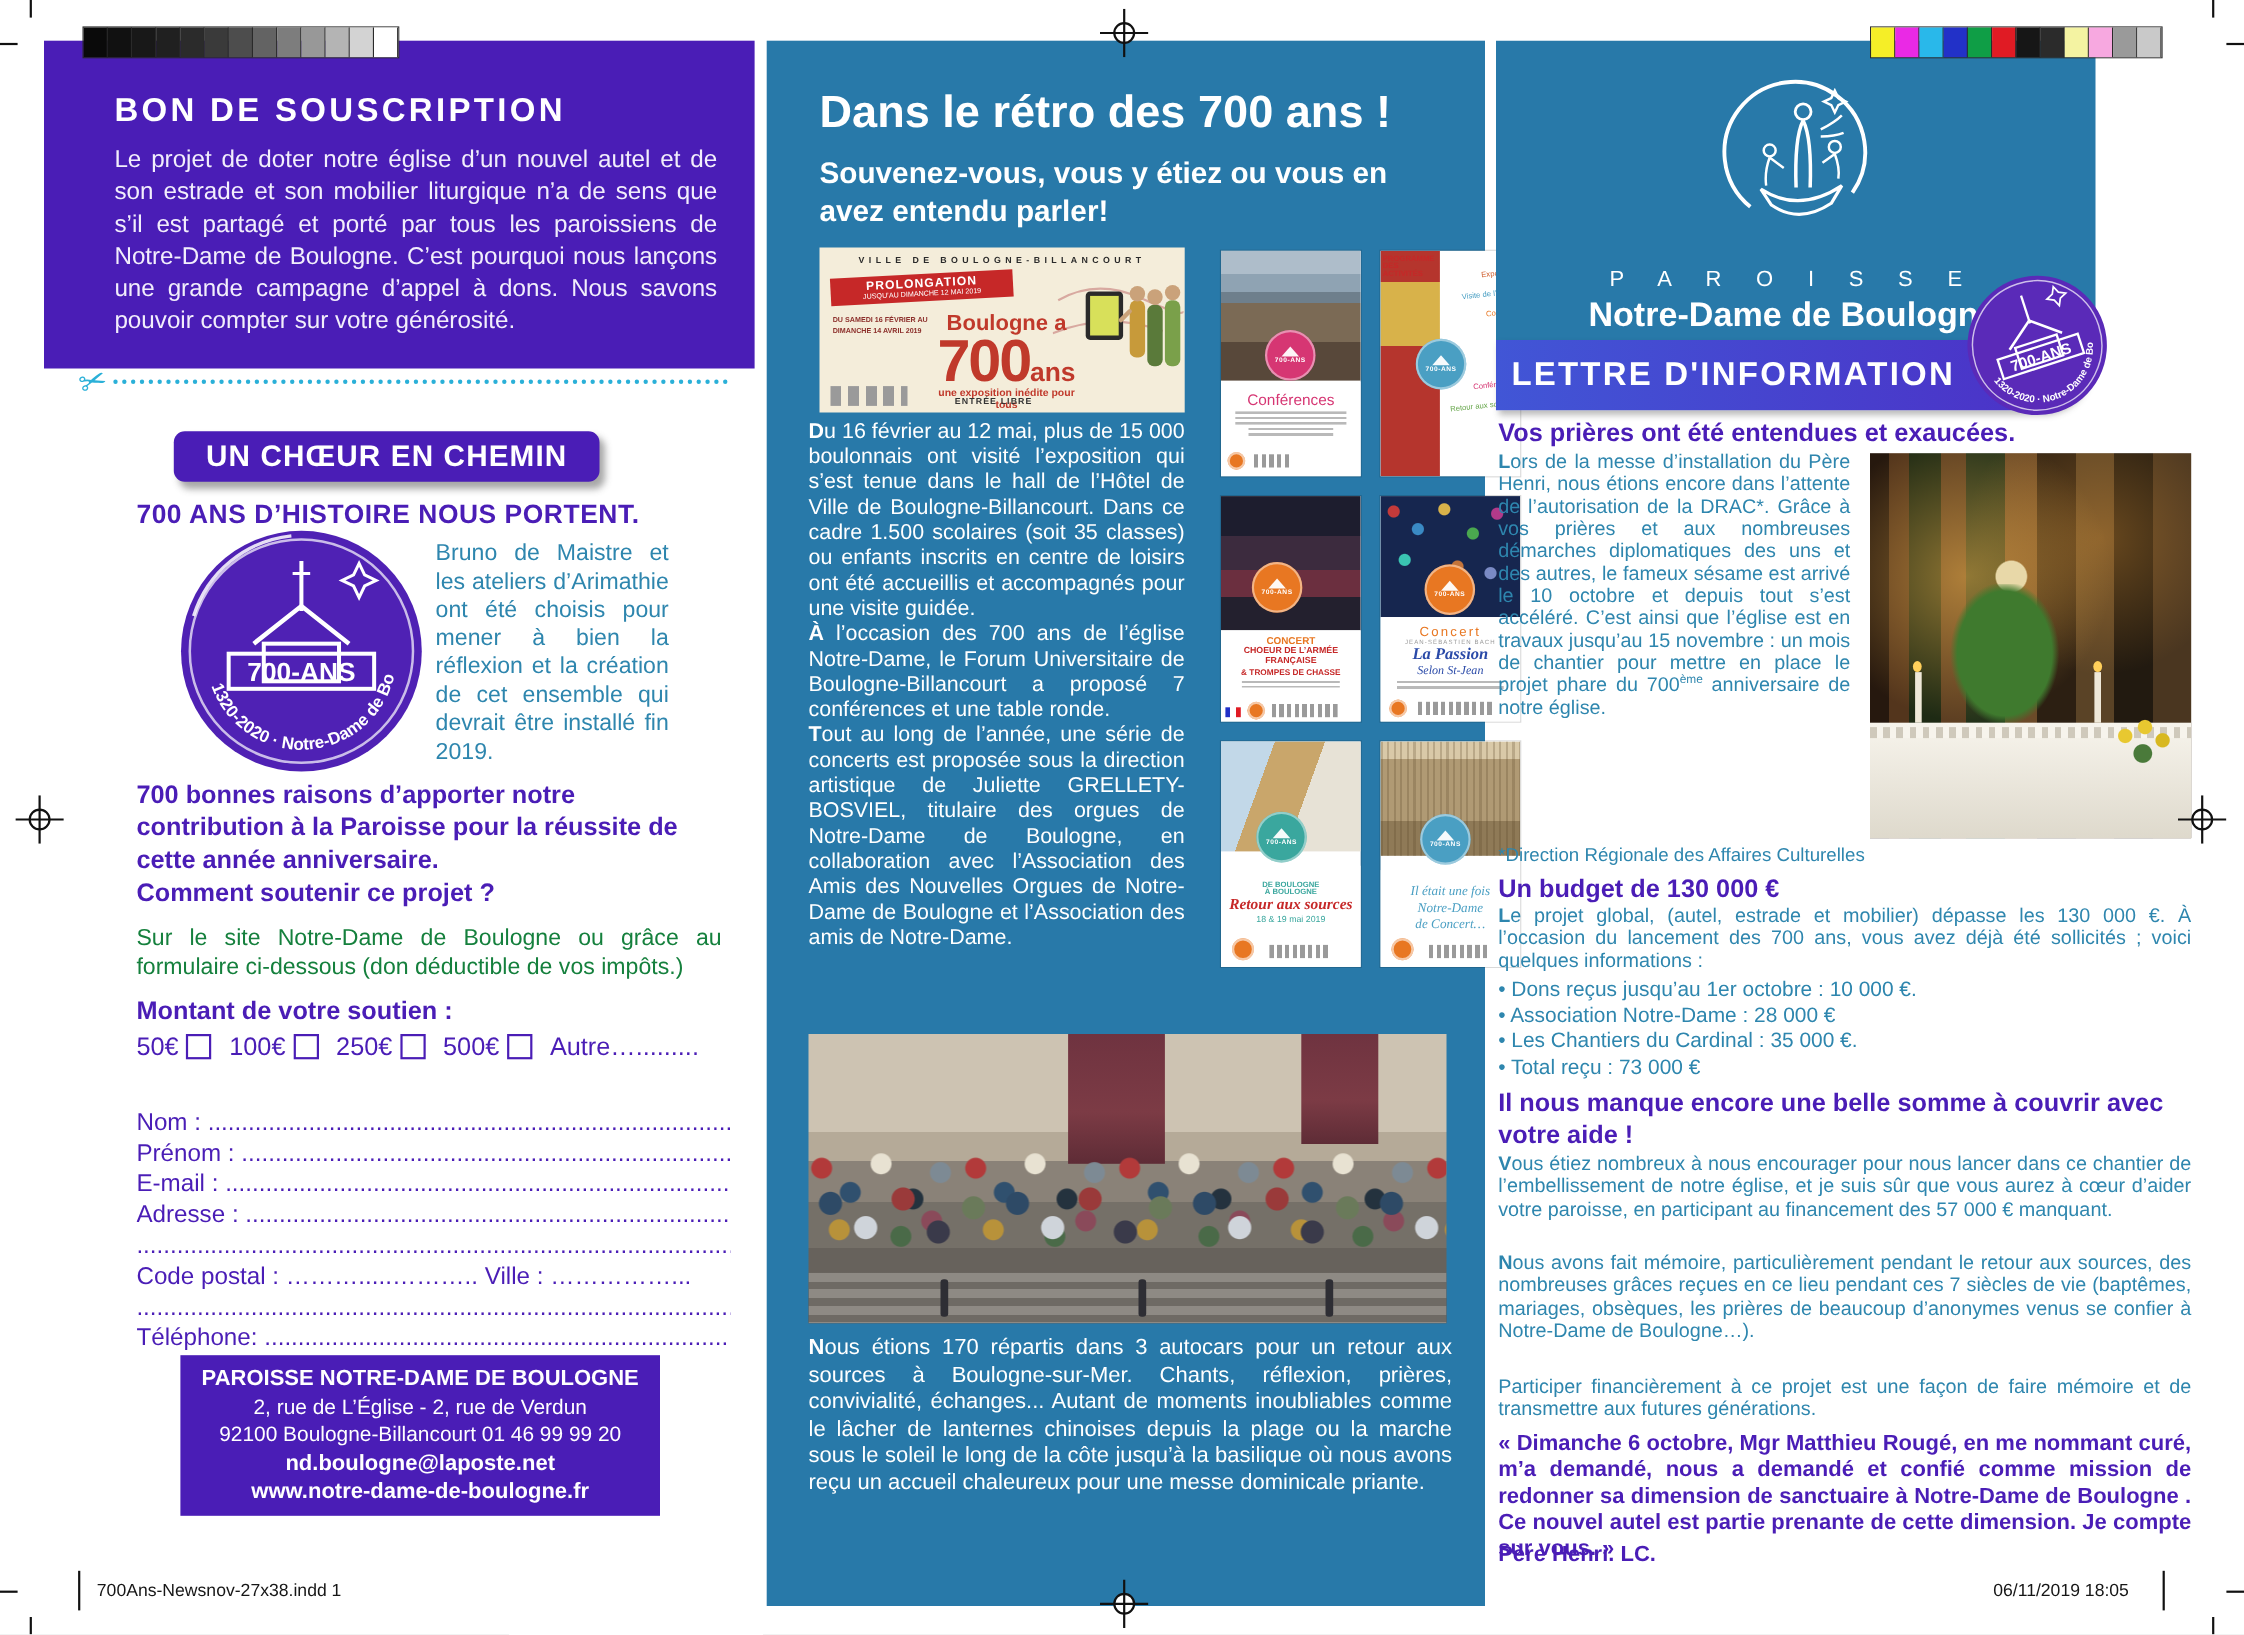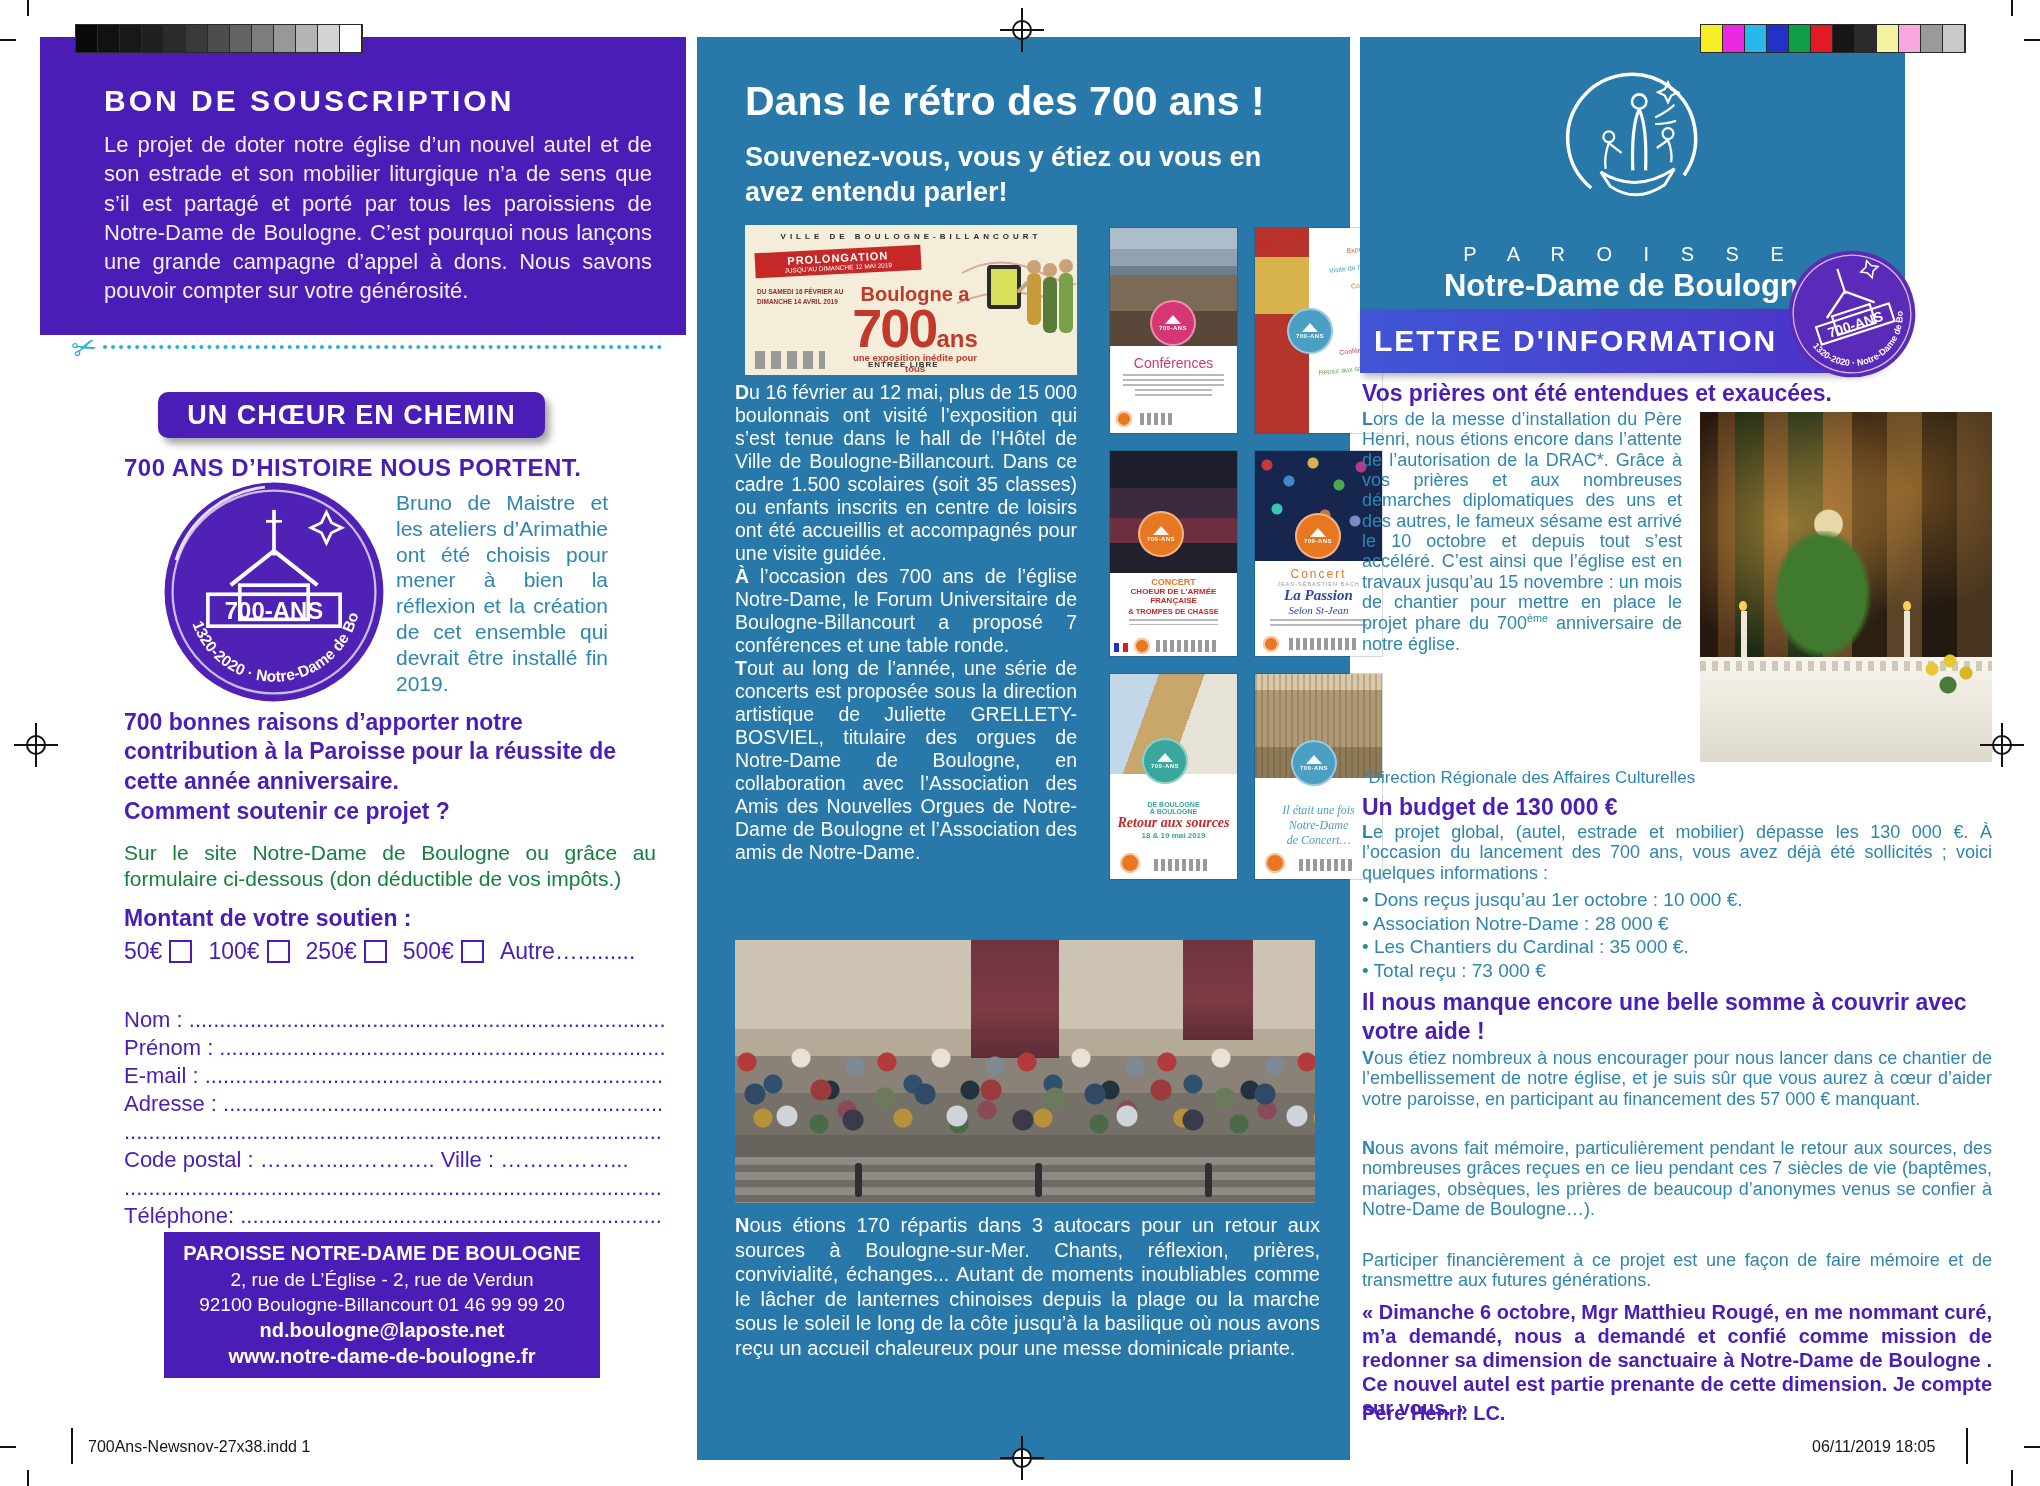--- a/index.html
+++ b/index.html
@@ -395,21 +395,21 @@
     <div class="poster">
       <div class="p-photo" style="height:100px;background:linear-gradient(110deg,#c2d8e8 0 30%,#c9a66b 30% 58%,#e7e2d6 58% 100%)"></div>
       <div class="ministamp" style="left:32px;top:64px;background:#3aa79e">
         <span class="ms-church"></span>
         <span class="ms-text">700-ANS</span>
       </div>
       <div class="p-caption" style="height:92px">
         <div style="margin-top:14px;color:#3aa79e;font-weight:bold;font-size:7px">DE BOULOGNE</div>
         <div style="color:#3aa79e;font-weight:bold;font-size:7px">À BOULOGNE</div>
         <div style="color:#c62828;font-size:14px;font-family:'Liberation Serif',serif;font-style:italic;font-weight:bold">Retour aux sources</div>
-        <div style="color:#3aa79e;font-weight:bold;font-size:8px">18 &amp; 19 mai 2019</div>
+        <div style="color:#3aa79e;font-weight:normal;font-size:8px">18 &amp; 19 mai 2019</div>
       </div>
       <div class="seal" style="left:10px;bottom:6px;width:20px;height:20px"></div>
       <div class="logobars" style="left:44px;bottom:8px;width:56px"></div>
     </div>
 
     <div class="poster">
       <div class="p-photo" style="height:104px;background:linear-gradient(180deg,#d9c9a8 0 15%,#b09a74 15% 70%,#8f7a57 70% 100%);background-blend-mode:multiply"></div>
       <div class="abs" style="left:0;top:0;width:127px;height:104px;background:repeating-linear-gradient(90deg,rgba(90,70,40,.25) 0 2px,transparent 2px 6px)"></div>
       <div class="ministamp" style="left:36px;top:66px;background:#4a9fc3">
         <span class="ms-church"></span>

